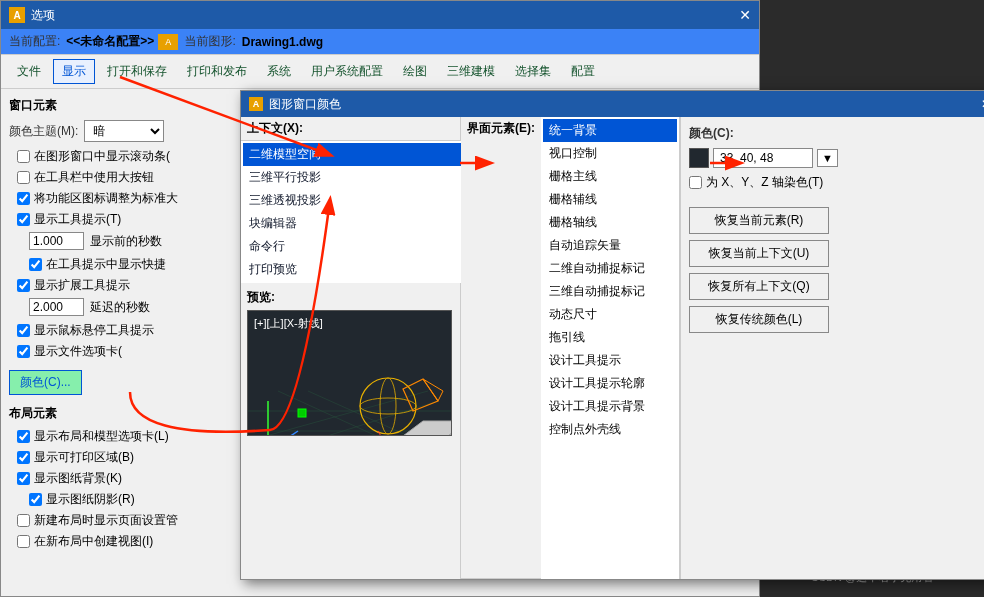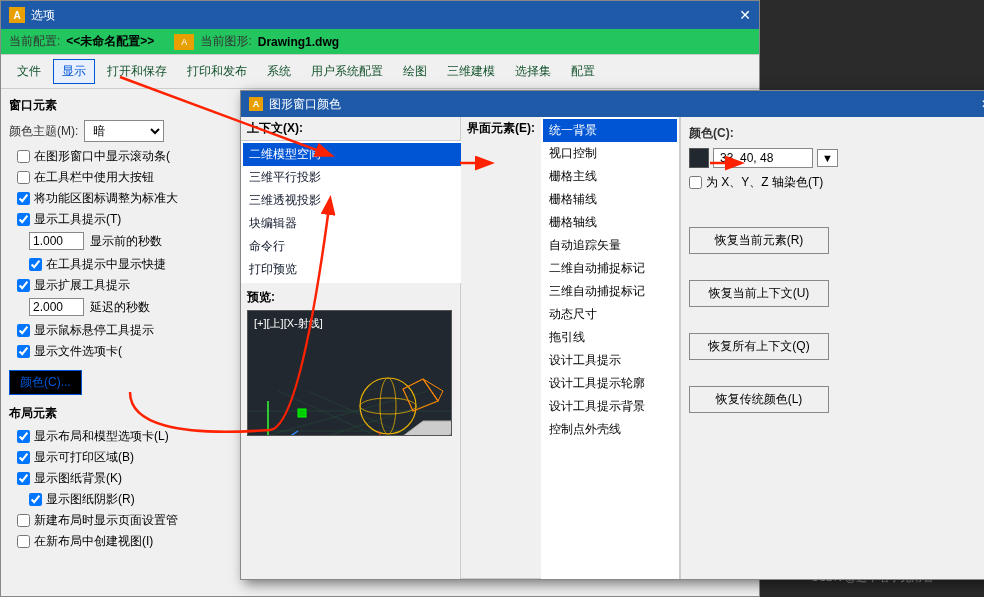--- a/index.html
+++ b/index.html
@@ -67,23 +67,23 @@
     .menu-item.active {
       border: 1px solid #0055d5;
       background: #e8f0fe;
       color: #0055d5;
     }
 
     .config-bar {
       display: flex;
       align-items: center;
       padding: 4px 8px;
-      background: #22c55e;
+      background: #3b82f6;
       border-bottom: 1px solid #ccc;
-      gap: 20px;
+      gap: 4px;
     }
     .config-section {
       display: flex; align-items: center; gap: 6px;
     }
     .config-label { font-size: 12px; color: #333; }
     .config-value { font-size: 12px; color: #000; font-weight: bold; }
 
     .dialog-body {
       display: flex;
       padding: 8px;
@@ -128,21 +128,21 @@
     .indent { padding-left: 20px; }
     .number-input {
       width: 55px;
       border: 1px solid #888;
       background: white;
       padding: 1px 3px;
       font-size: 12px;
     }
     .color-button {
       border: 1px solid #0055d5;
-      background: #000000;
+      background: #86efac;
       padding: 3px 10px;
       cursor: pointer;
       font-size: 12px;
       color: #0055d5;
       margin-top: 4px;
     }
 
     .layout-section { margin-top: 10px; }
 
     
@@ -251,21 +251,20 @@
     }
     .action-button {
       border: 1px solid #888;
       background: #f0f0f0;
       padding: 4px 8px;
       font-size: 12px;
       cursor: pointer;
       width: 140px;
       text-align: center;
       margin-bottom: 2px;
-      margin-top: 20px;
     }
 
     
     .preview-section {
       padding: 4px 8px;
     }
     .preview-label {
       font-size: 12px;
       font-weight: bold;
       margin-bottom: 4px;

